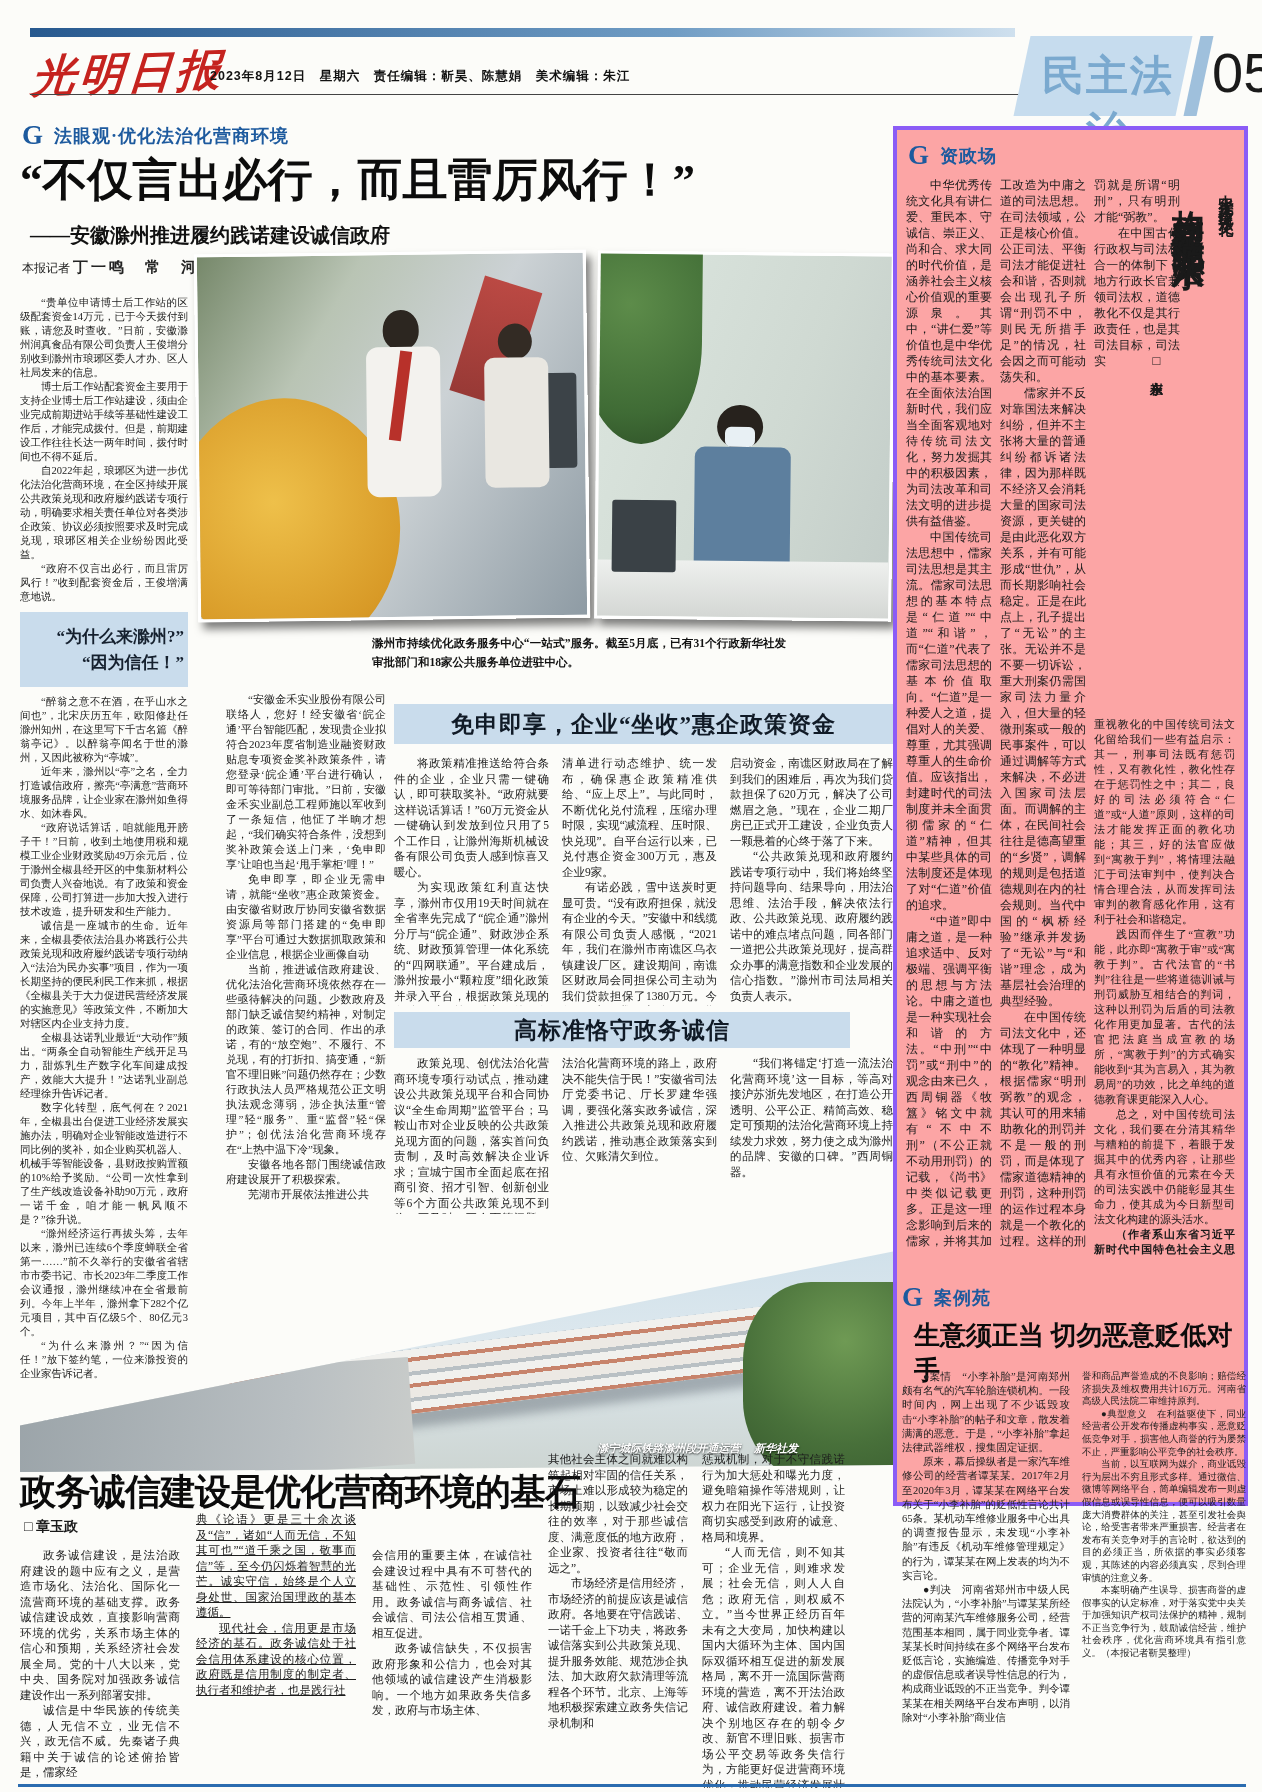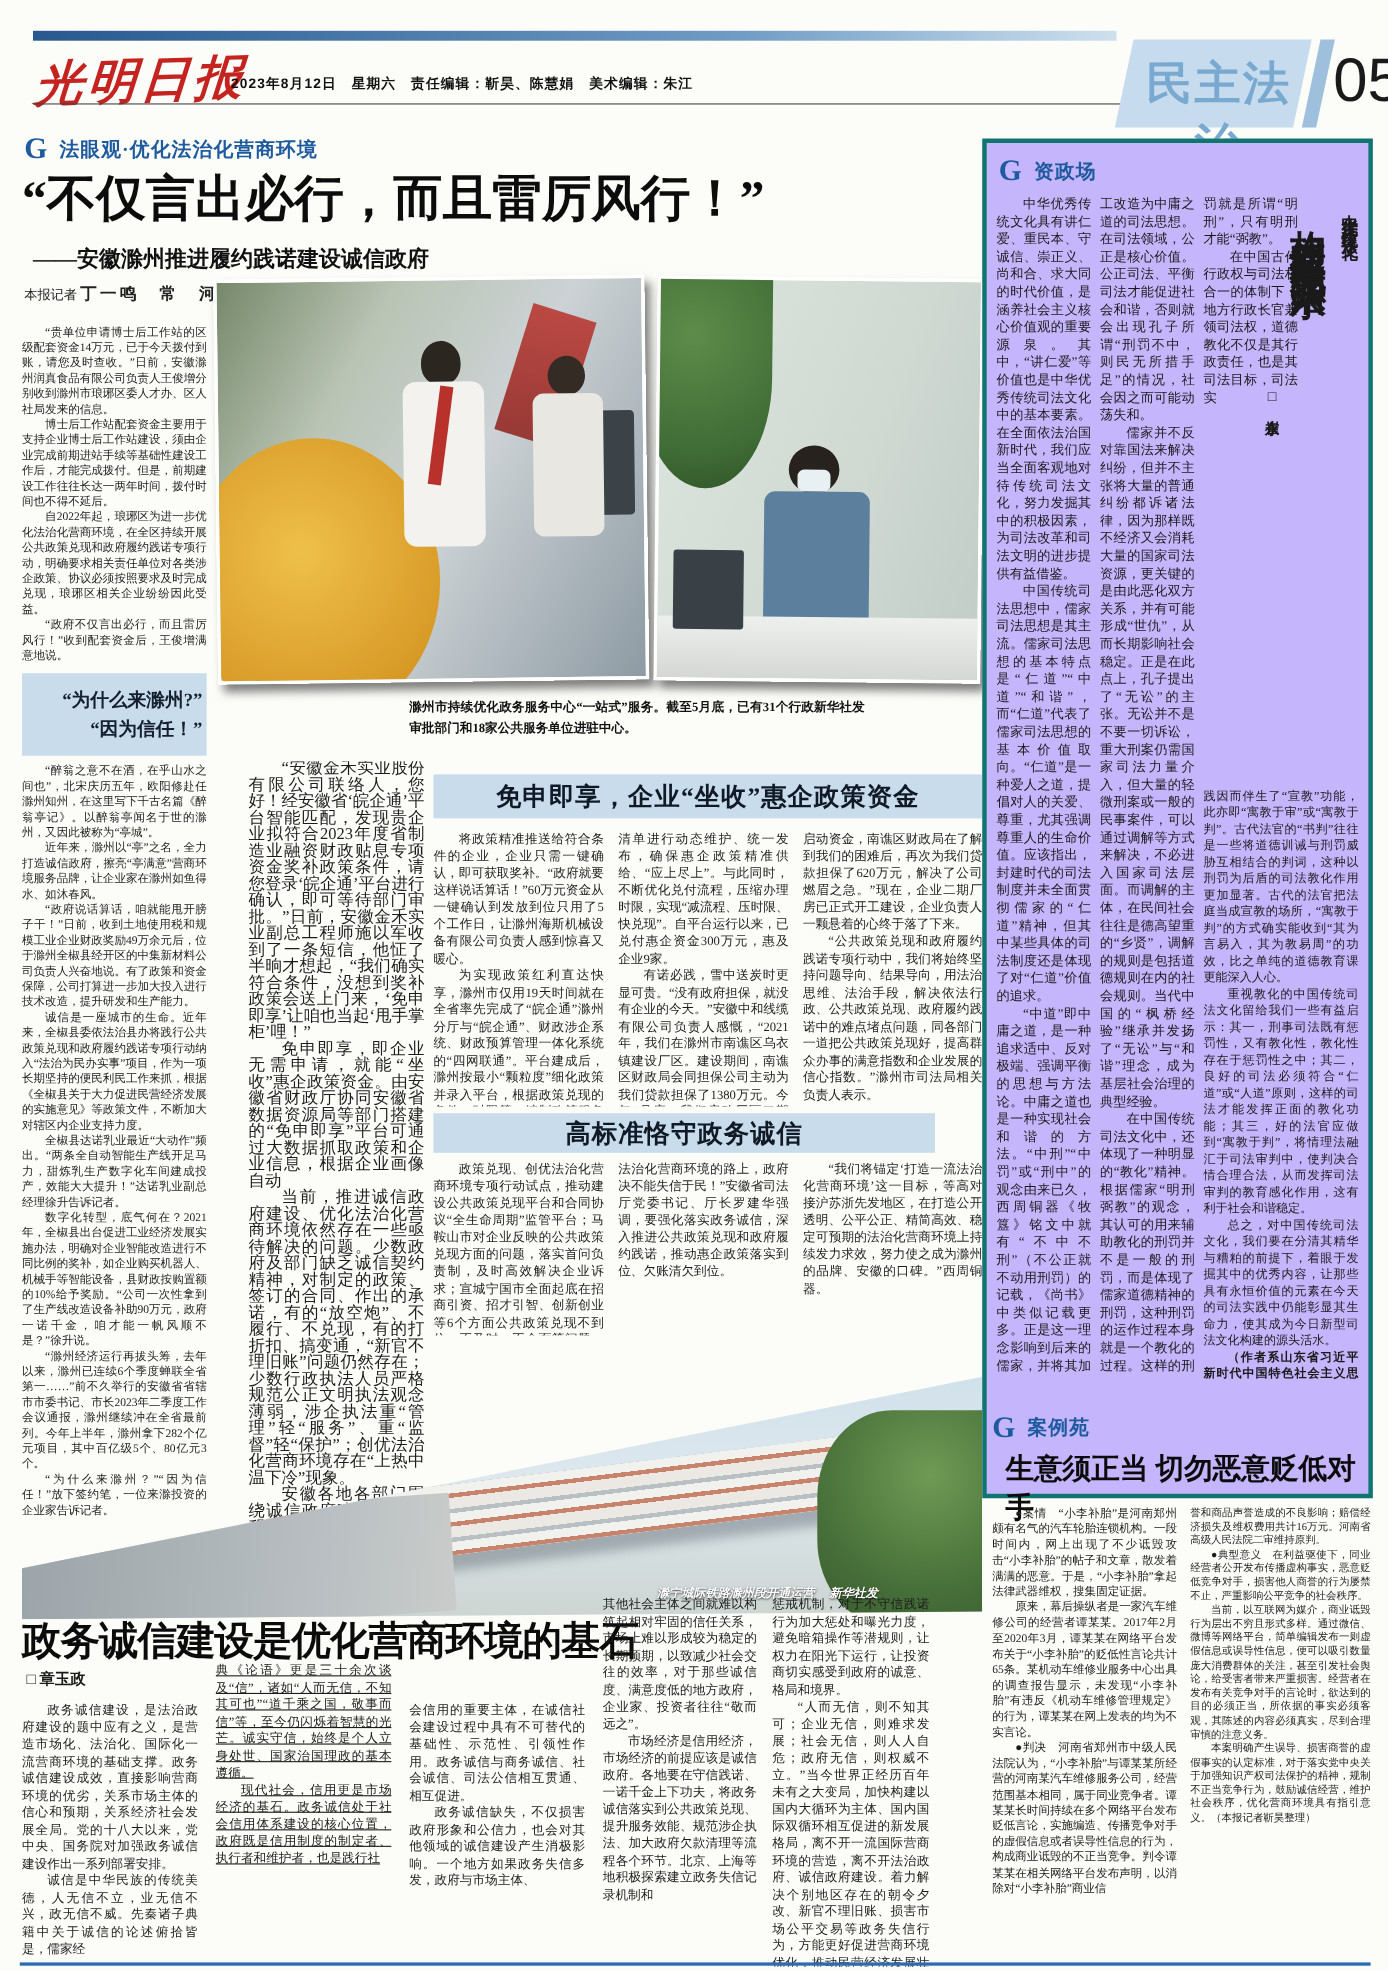--- a/index.html
+++ b/index.html
@@ -39,21 +39,21 @@
   .kicker-row { position:absolute; left:22px; top:122px; }
   .main-headline { position:absolute; left:20px; top:150px; width:860px; font-size:45px;
             font-weight:900; letter-spacing:0px; color:#0c0c0c; }
   .main-deck { position:absolute; left:30px; top:222px; font-size:20px; font-weight:700; color:#111; }
   .main-byline { position:absolute; left:22px; top:258px; font-size:12px; color:#222; }
   .main-byline b { font-size:15px; letter-spacing:3px; }
 
   .col1 { left:20px; top:296px; width:168px; height:1094px; font-size:10.5px; line-height:14px; }
   .inset-box { background:#c9dcec; margin:8px 0; padding:12px 4px; text-align:right; }
   .inset-box div { font-size:17px; font-weight:900; color:#15202e; line-height:1.5; }
-  .col2 { left:226px; top:692px; width:160px; height:700px; font-size:15px; line-height:15px; }
+  .col2 { left:226px; top:692px; width:160px; height:700px; font-size:11px; line-height:15px; }
   .photo-frame { position:absolute; border:3px solid #fff; box-shadow:5px 7px 9px rgba(0,0,0,.5); overflow:hidden; }
   .caption { position:absolute; left:372px; top:634px; width:414px; font-size:11.5px; font-weight:bold;
              line-height:19px; text-align:justify; color:#111; }
   .caption .photo-credit { float:right; }
 
   .sub-cols { top:756px; height:250px; font-size:11.5px; line-height:15.5px; }
   .sub2-cols { top:1056px; height:158px; font-size:11.5px; line-height:15.5px; }
 
   
   .train-photo { position:absolute; left:20px; top:1240px; width:873px; height:232px;
@@ -71,22 +71,22 @@
   .train-caption { position:absolute; right:95px; bottom:16px; color:#fff; font-size:11px; font-weight:bold;
       text-shadow:0 1px 2px rgba(0,0,0,.8); }
 
   
   .bottom-headline { position:absolute; left:20px; top:1468px; width:620px; font-size:36px;
       font-weight:900; color:#0b0b0b; letter-spacing:-1px; }
   .bottom-author { position:absolute; left:24px; top:1518px; font-size:14px; font-weight:bold; }
   .bcol { font-size:11.5px; line-height:15.5px; }
 
   
-  .red-box { position:absolute; left:893px; top:126px; width:355px; height:1236px;
-      border:4px solid #0f766e; background:#c4b5fd; padding:10px 9px; }
+  .red-box { position:absolute; left:893px; top:126px; width:355px; height:1380px;
+      border:4px solid #8b5cf6; background:#fca5a5; padding:10px 9px; }
   .rb-head { margin:2px 0 8px 2px; }
   .rb-body { display:flex; gap:8px; height:1078px; }
   .rb-ab { width:180px; height:100%; column-count:2; column-gap:8px; column-fill:auto;
       font-size:12px; line-height:16px; text-align:justify; }
   .rb-ab p { text-indent:2em; margin:0; }
   .rb-right { width:141px; display:flex; flex-direction:column; }
   .vtitle { height:540px; writing-mode:vertical-rl; padding-top:6px; }
   .vtitle .vt-kicker { display:block; font-size:15px; font-weight:bold; letter-spacing:3px; margin-left:6px; }
   .vtitle .vt-main { display:block; font-size:33px; font-weight:900; letter-spacing:4px; }
   .vtitle .vt-author { display:block; font-size:13px; font-weight:bold; margin-top:170px; margin-left:8px; }
@@ -268,22 +268,22 @@
           <p>在中国古代行政权与司法权合一的体制下，地方行政长官兼领司法权，道德教化不仅是其行政责任，也是其司法目标，司法实</p>
         </div>
       <div class="rb-right">
         <div class="vtitle">
           <span class="vt-kicker">中华优秀传统司法文化：</span>
           <span class="vt-main">构建新型司法文化的源头活水</span>
           <span class="vt-author">□ 崔永东</span>
         </div>
         <div class="rb-c">
           <div>
+              <p>重视教化的中国传统司法文化留给我们一些有益启示：其一，刑事司法既有惩罚性，又有教化性，教化性存在于惩罚性之中；其二，良好的司法必须符合“仁道”或“人道”原则，这样的司法才能发挥正面的教化功能；其三，好的法官应做到“寓教于判”，将情理法融汇于司法审判中，使判决合情合理合法，从而发挥司法审判的教育感化作用，这有利于社会和谐稳定。</p>
               <p>践因而伴生了“宣教”功能，此亦即“寓教于审”或“寓教于判”。古代法官的“书判”往往是一些将道德训诫与刑罚威胁互相结合的判词，这种以刑罚为后盾的司法教化作用更加显著。古代的法官把法庭当成宣教的场所，“寓教于判”的方式确实能收到“其为言易入，其为教易周”的功效，比之单纯的道德教育课更能深入人心。</p>
-              <p>重视教化的中国传统司法文化留给我们一些有益启示：其一，刑事司法既有惩罚性，又有教化性，教化性存在于惩罚性之中；其二，良好的司法必须符合“仁道”或“人道”原则，这样的司法才能发挥正面的教化功能；其三，好的法官应做到“寓教于判”，将情理法融汇于司法审判中，使判决合情合理合法，从而发挥司法审判的教育感化作用，这有利于社会和谐稳定。</p>
               <p>总之，对中国传统司法文化，我们要在分清其精华与糟粕的前提下，着眼于发掘其中的优秀内容，让那些具有永恒价值的元素在今天的司法实践中仍能彰显其生命力，使其成为今日新型司法文化构建的源头活水。</p>
             </div>
           <div class="rb-credit">（作者系山东省习近平新时代中国特色社会主义思想研究中心特约研究员、山东大学法学院特聘教授）</div>
         </div>
       </div>
     </div>
   </div>
 
   <div class="aly-tag">
     <span class="g-icon">G</span>

